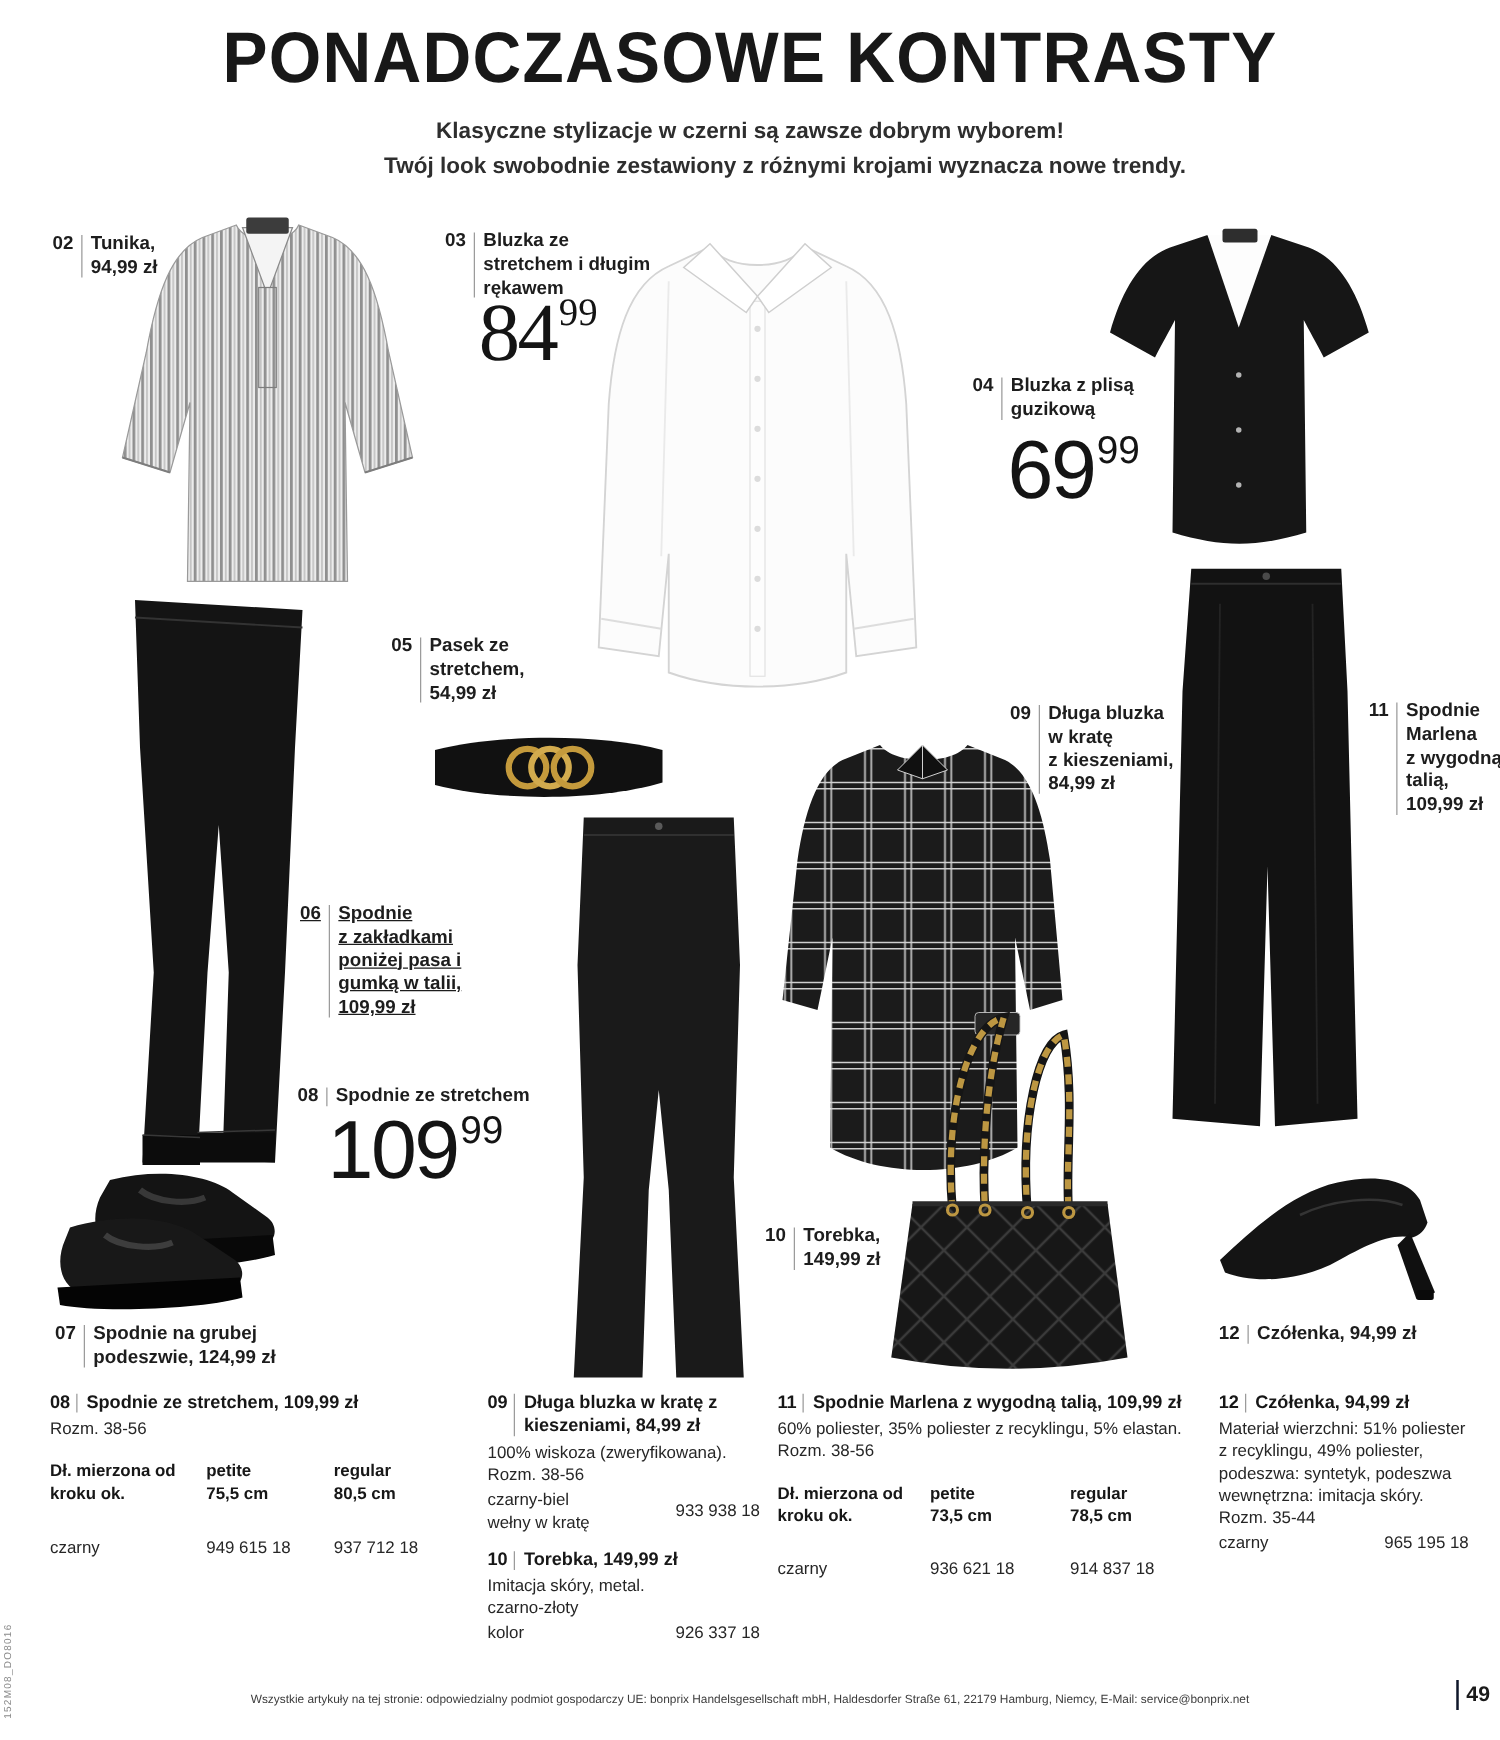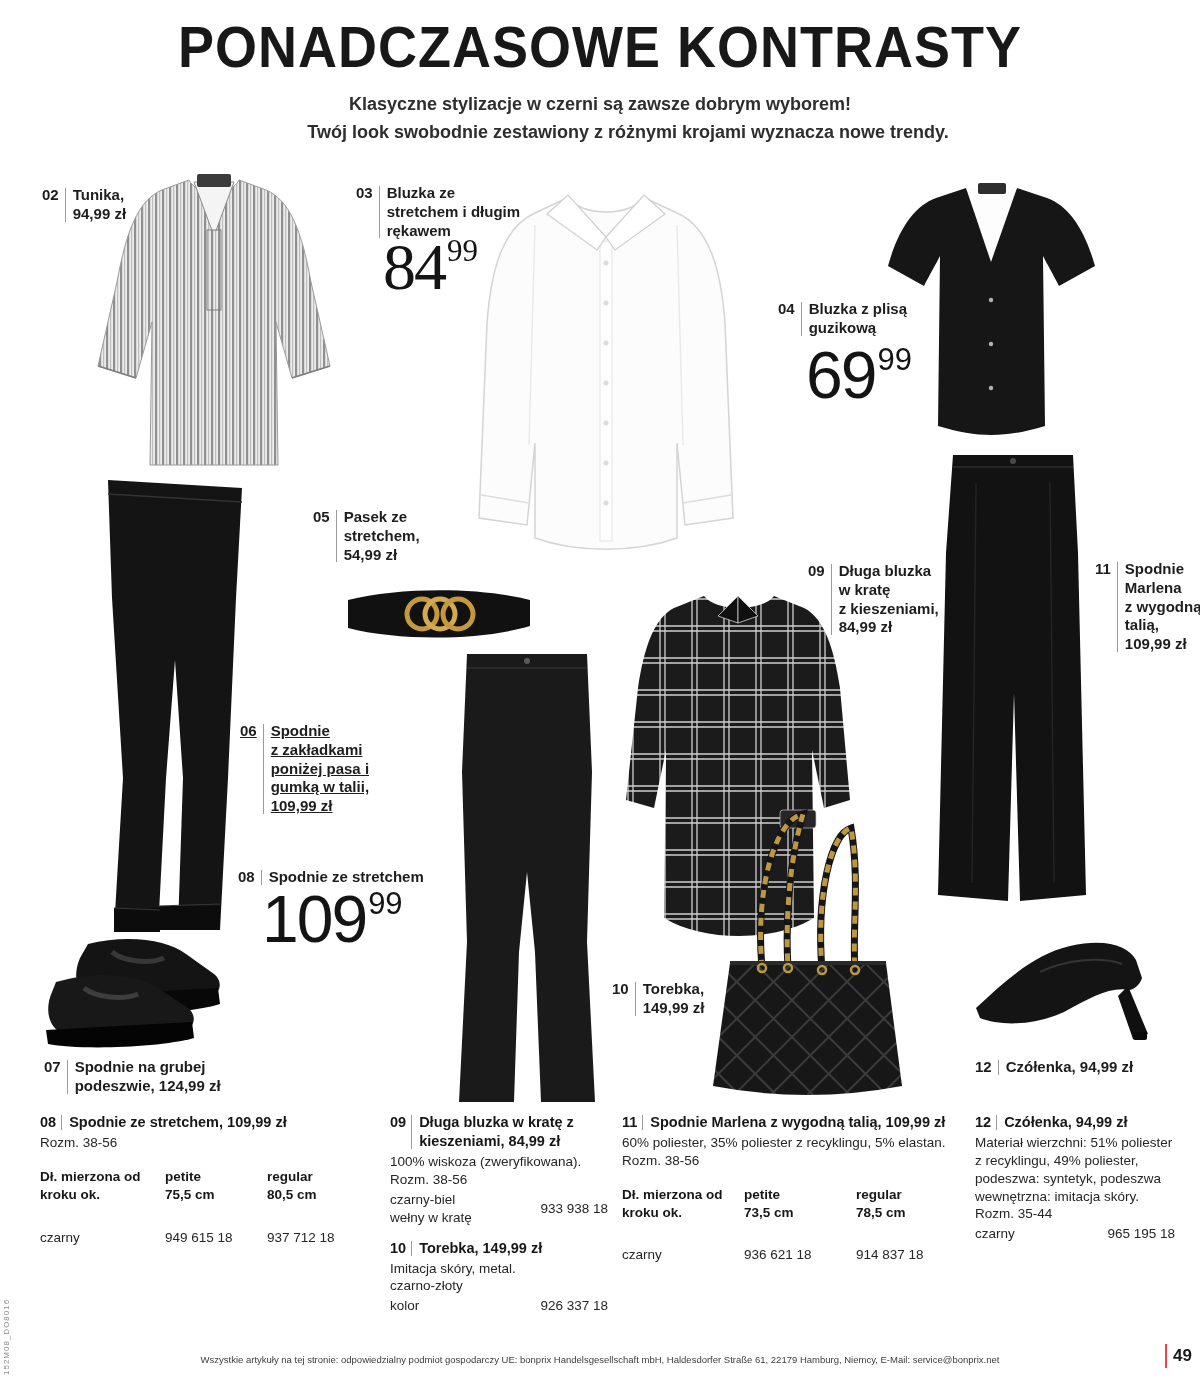--- a/index.html
+++ b/index.html
@@ -38,21 +38,21 @@
   .mgrid{display:grid;grid-template-columns:125px 102px auto;row-gap:25px;margin-top:16px;}
   .mgrid.c3{grid-template-columns:122px 112px auto;}
   .mh{font-weight:bold;color:#171717;}
   .coderow{display:flex;justify-content:space-between;align-items:center;margin-top:2px;}
   .block-gap{margin-top:12px;}
 
   
   .footer{position:absolute;top:1354px;left:0;width:100%;text-align:center;
           font-size:9.5px;color:#3c3c3c;}
   .pagenum{position:absolute;top:1344px;right:8px;font-size:17px;font-weight:bold;
-           color:#1a1a1a;border-left:2px solid #ef4444;padding-left:6px;line-height:1.4;}
+           color:#1a1a1a;border-left:2px solid #0f172a;padding-left:6px;line-height:1.4;}
   .spine{position:absolute;left:2px;top:1205px;height:170px;font-size:8px;color:#8a8a8a;
          writing-mode:vertical-rl;transform:rotate(180deg);letter-spacing:1px;}
 </style>
 </head>
 <body>
 
 <div id="page">
 
   <div class="title">PONADCZASOWE KONTRASTY</div>
   <div class="sub sub1">Klasyczne stylizacje w czerni są zawsze dobrym wyborem!</div>

